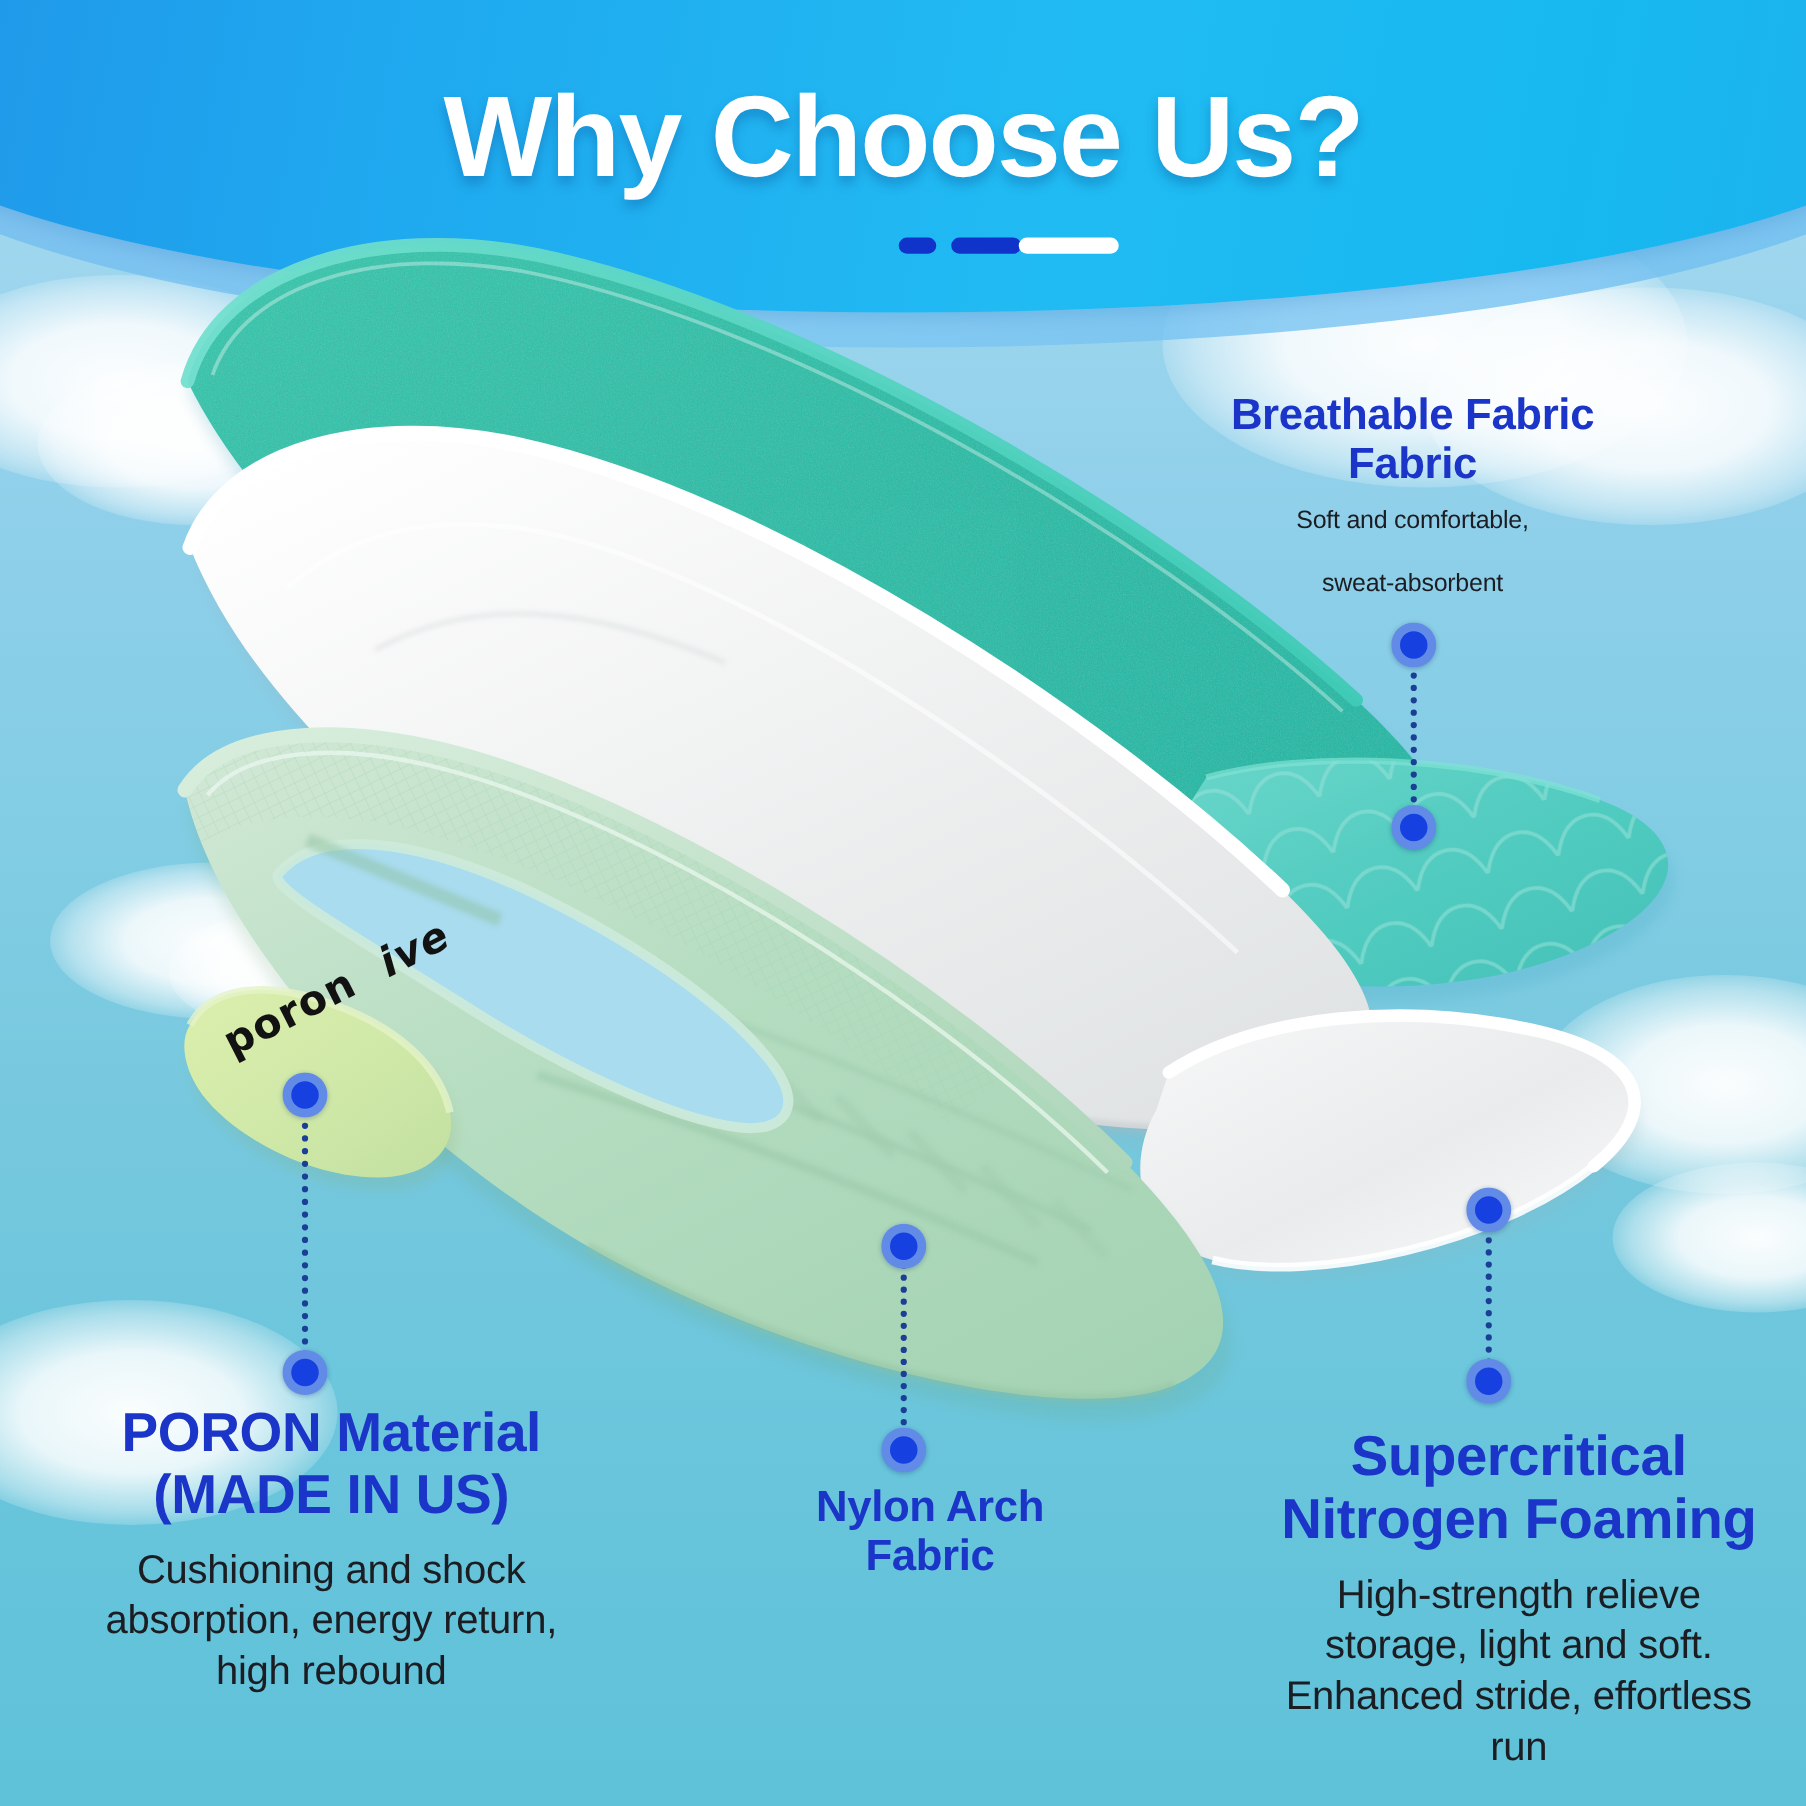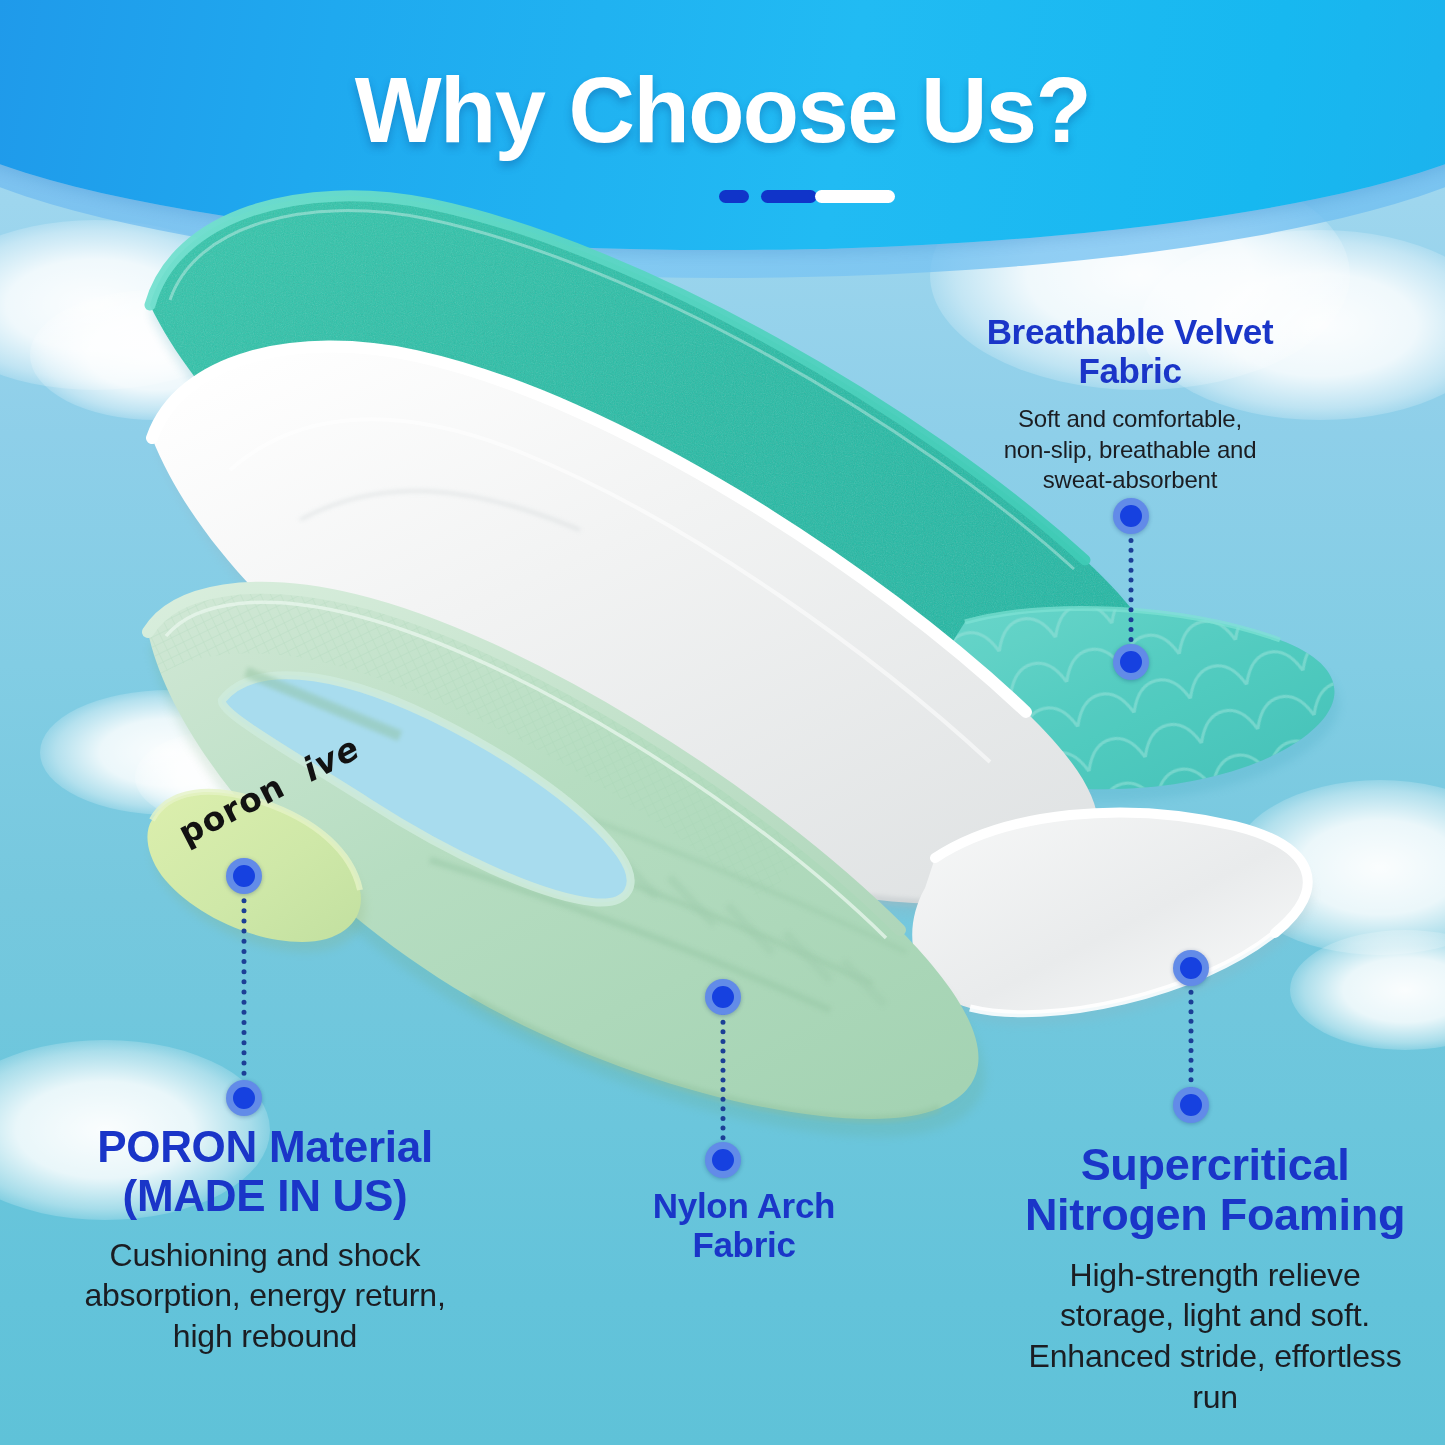--- a/index.html
+++ b/index.html
@@ -115,21 +115,21 @@
   }
   .callout p {
     color:#1b1d22;
     font-weight:400;
     line-height:1.27;
     letter-spacing:-.2px;
   }
 
   #c-velvet      { left:918px; top:312px; width:424px; }
   #c-velvet h3   { font-size:35px; margin-bottom:14px; }
-  #c-velvet p    { font-size:24px; }
+  #c-velvet p    { font-size:20px; }
 
   #c-poron       { left:50px;  top:1122px; width:430px; }
   #c-poron h3    { font-size:44px; margin-bottom:14px; }
   #c-poron p     { font-size:32px; }
 
   #c-nylon       { left:524px; top:1186px; width:440px; }
   #c-nylon h3    { font-size:35px; margin-bottom:16px; }
   #c-nylon p     { font-size:32px; }
 
   #c-nitrogen    { left:1000px; top:1140px; width:430px; }
@@ -363,26 +363,26 @@
   <div class="leader" style="left:723px; top:1010px; height:140px;"></div>
   <div class="marker" style="left:723px; top:997px;"></div>
   <div class="marker" style="left:723px; top:1160px;"></div>
 
   <div class="leader" style="left:244px; top:888px;  height:198px;"></div>
   <div class="marker" style="left:244px; top:876px;"></div>
   <div class="marker" style="left:244px; top:1098px;"></div>
 
   <div class="callout" id="c-velvet">
     <h3>
-      <span>Breathable Velvet</span><br>
+      <span>Breathable Fabric</span><br>
       <span>Fabric</span>
     </h3>
     <p>
       <span>Soft and comfortable,</span><br>
-      <span>non-slip, breathable and</span><br>
+      <br>
       <span>sweat-absorbent</span>
     </p>
   </div>
 
   <div class="callout" id="c-poron">
     <h3>
       <span>PORON Material</span><br>
       <span>(MADE IN US)</span>
     </h3>
     <p>

